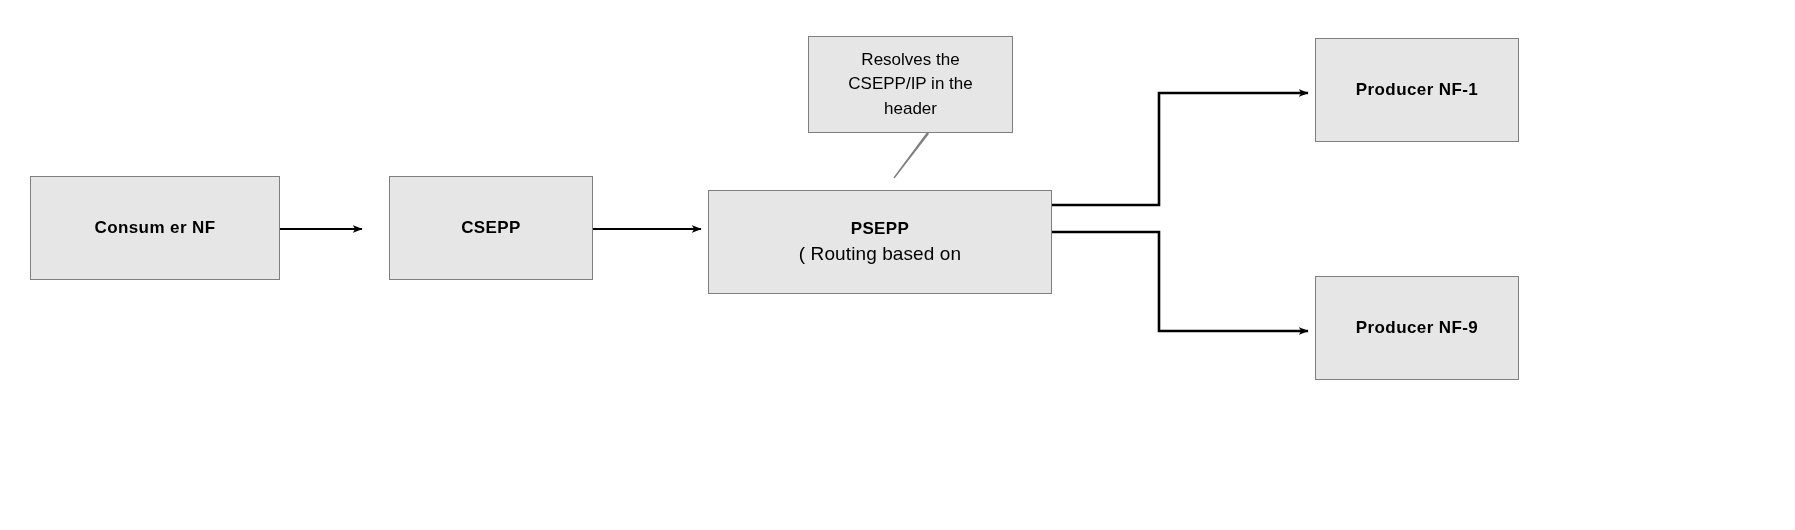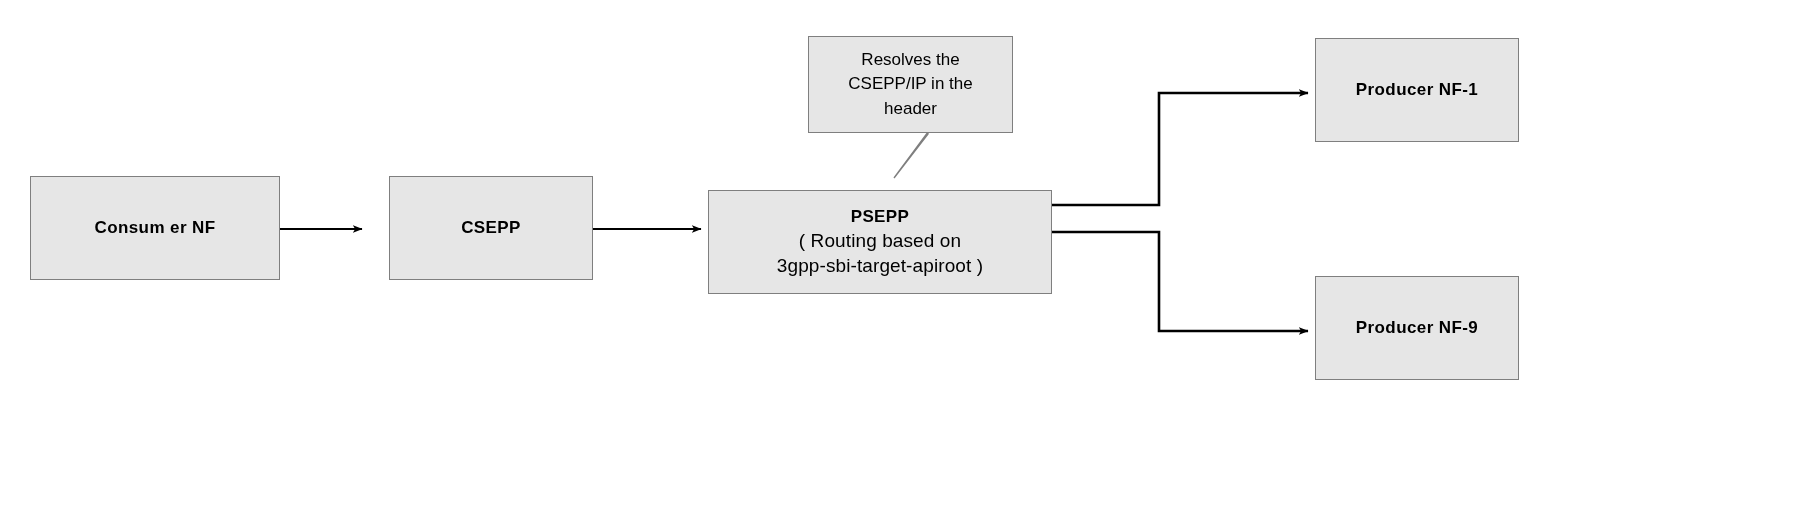--- a/index.html
+++ b/index.html
@@ -127,21 +127,20 @@
     <span class="ttl">Consum er NF</span>
   </div>
 
   <div class="node" id="node-csepp">
     <span class="ttl">CSEPP</span>
   </div>
 
   <div class="node" id="node-psepp">
     <span class="ttl">PSEPP</span>
     <span class="sub">( Routing based on</span>
-    <span class="sub">3gpp-sbi-target-apiroot )</span>
   </div>
 
   <div class="node" id="node-producer1">
     <span class="ttl">Producer NF-1</span>
   </div>
 
   <div class="node" id="node-producer2">
     <span class="ttl">Producer NF-9</span>
   </div>
 

